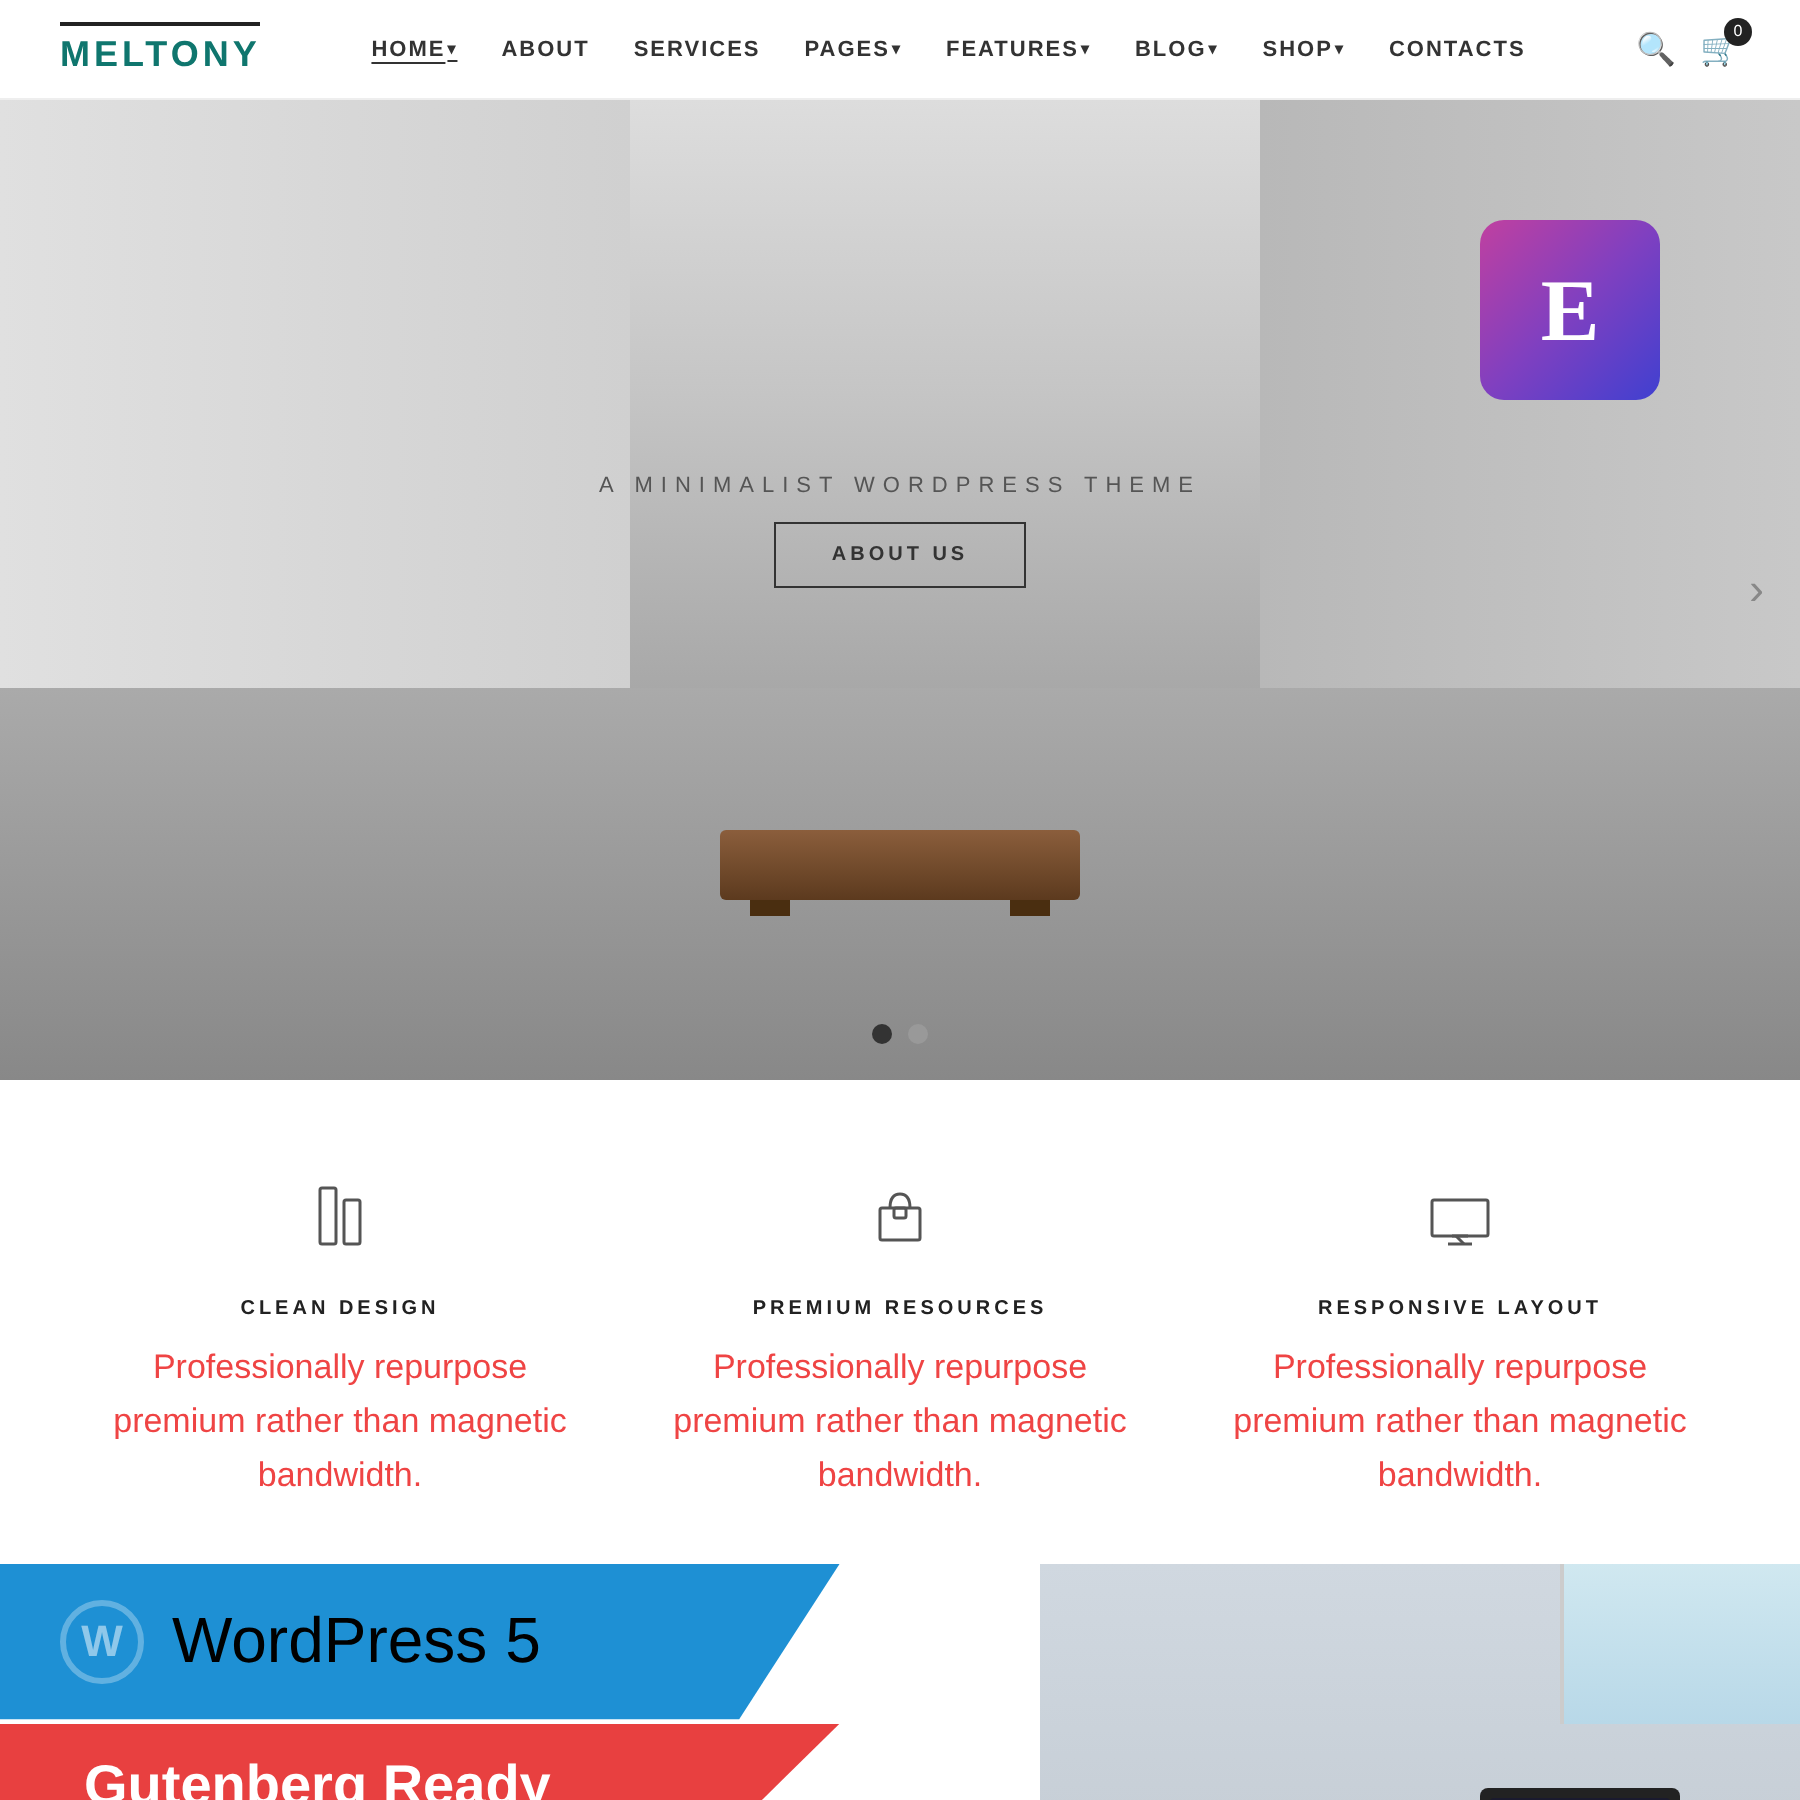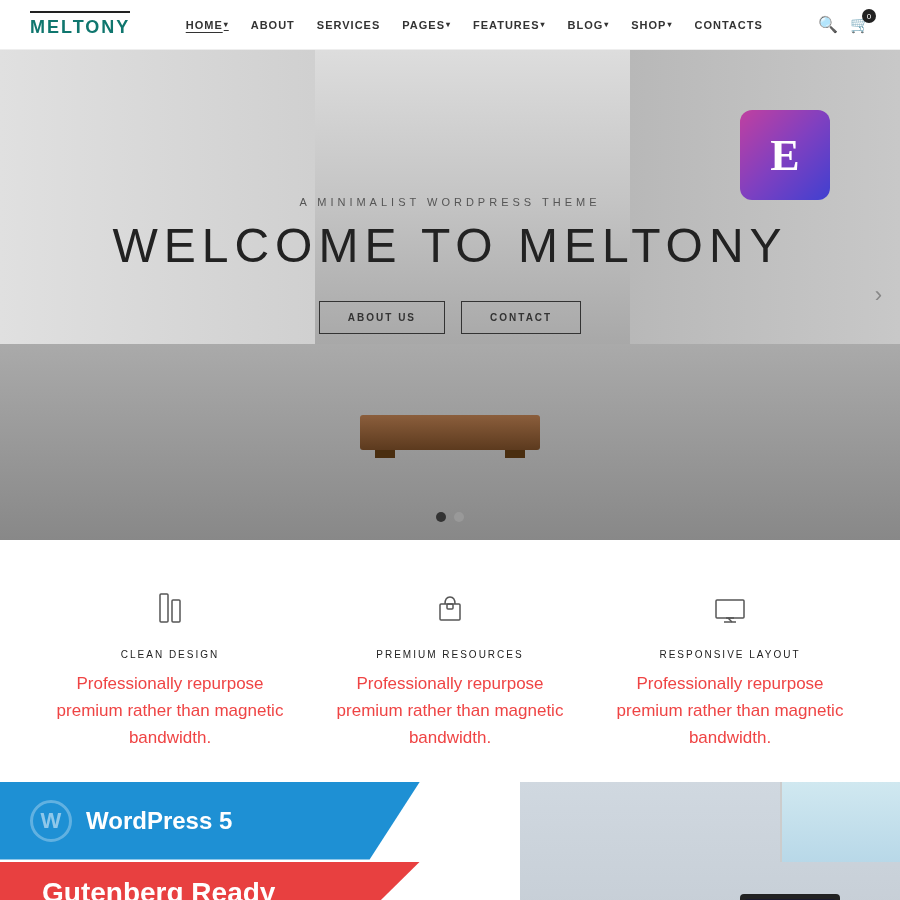--- a/index.html
+++ b/index.html
@@ -254,21 +254,21 @@
       flex: 1;
       padding: 0 20px;
     }
     .feature-icon {
       font-size: 36px;
       color: #555;
       margin-bottom: 14px;
     }
     .feature-title {
       font-size: 10px;
-      font-weight: 400;
+      font-weight: 700;
       letter-spacing: 2px;
       text-transform: uppercase;
       color: #222;
       margin-bottom: 10px;
     }
     .feature-desc {
       font-size: 17px;
       color: #ef4444;
       line-height: 1.6;
     }
@@ -302,23 +302,23 @@
       border-radius: 50%;
       border: 3px solid rgba(255,255,255,0.3);
       display: flex;
       align-items: center;
       justify-content: center;
       color: rgba(255,255,255,0.5);
       font-size: 22px;
       font-weight: 900;
     }
     .wp-banner-text-blue {
-      font-size: 24px;
-      font-weight: 700;
-      color: #ffffff;
+      font-size: 32px;
+      font-weight: 400;
+      color: #000000;
     }
     .wp-banner-red {
       background: #e84040;
       padding: 15px 42px;
       clip-path: polygon(0 0, 100% 0, 85% 100%, 0 100%);
       margin-top: 2px;
     }
     .wp-banner-text-red {
       font-size: 28px;
       font-weight: 900;
@@ -436,24 +436,22 @@
   <div class="hero-wall-right"></div>
   <div class="hero-floor"></div>
   <div class="hero-bench"></div>
 
   <div class="elementor-badge">
     <span>E</span>
   </div>
 
   <div class="hero-content">
     <p class="hero-subtitle">A MINIMALIST WORDPRESS THEME</p>
-    <h1 class="hero-title">WELCOME TO MELTONY</h1>
     <div class="hero-buttons">
       <button class="hero-btn">ABOUT US</button>
-      <button class="hero-btn">CONTACT</button>
     </div>
   </div>
 
   <div class="slider-dots">
     <div class="slider-dot active"></div>
     <div class="slider-dot"></div>
   </div>
   <div class="slider-arrow-right">›</div>
 </section>
 

